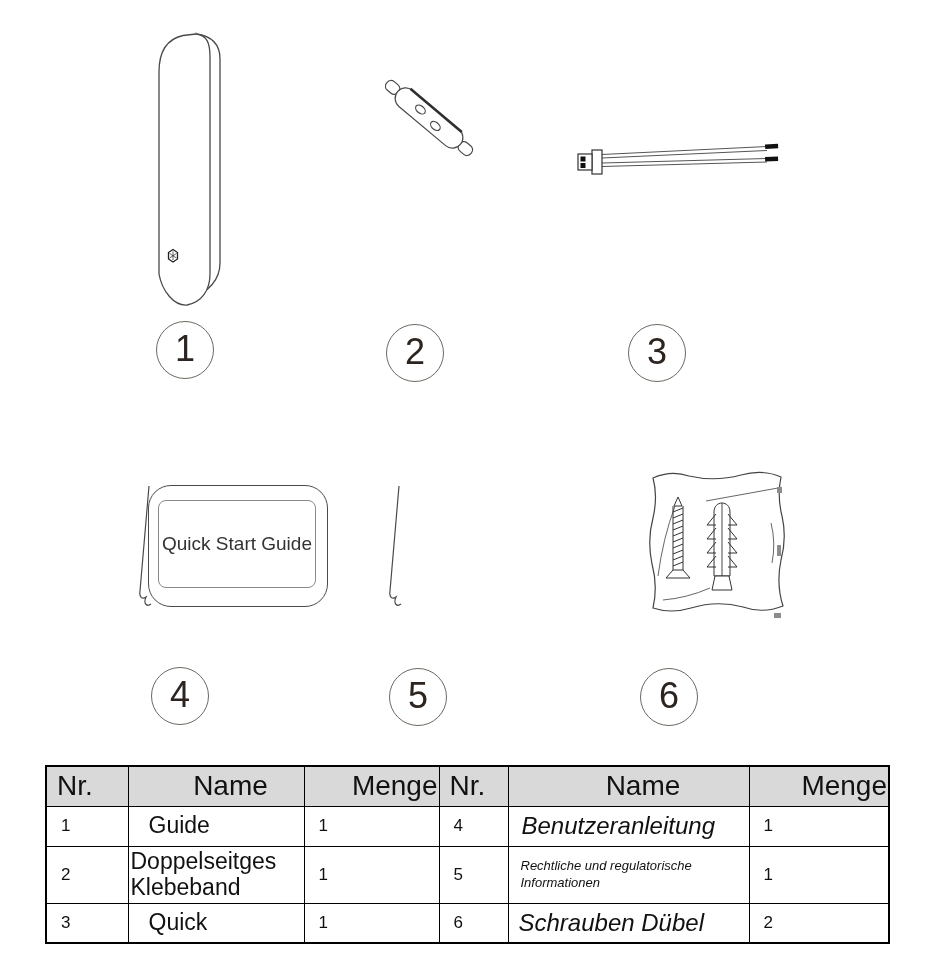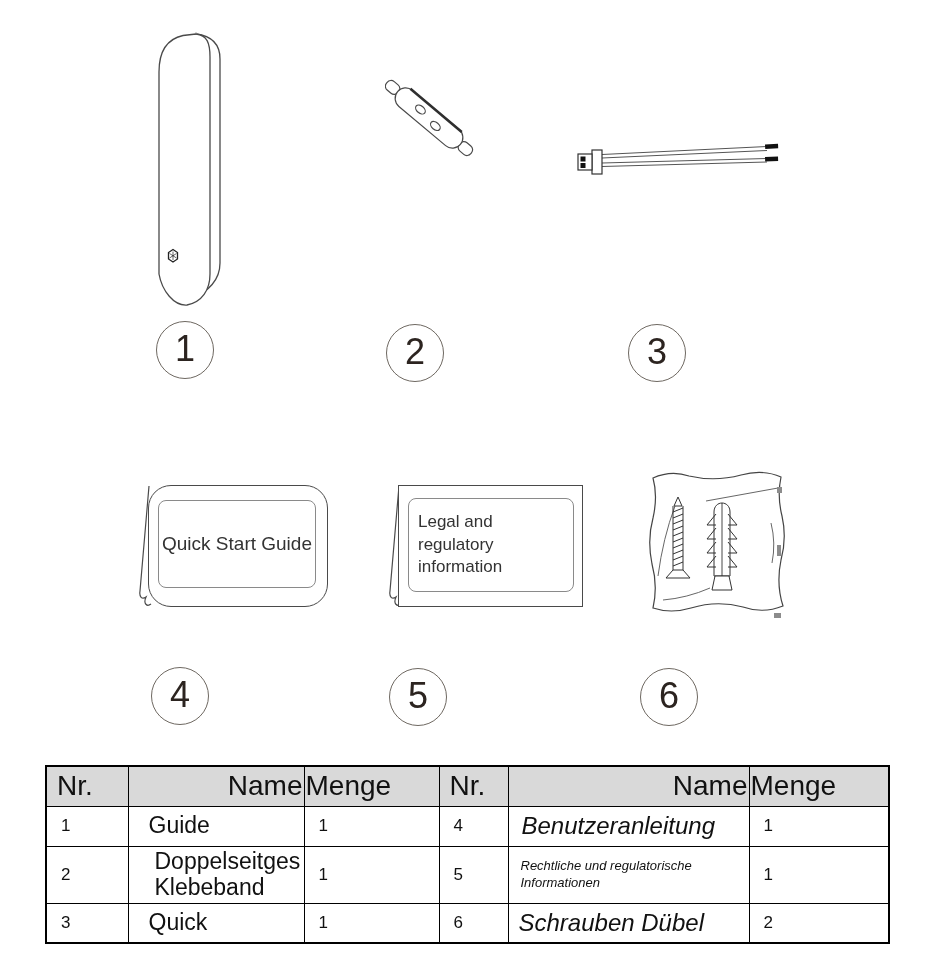--- a/index.html
+++ b/index.html
@@ -42,29 +42,29 @@
     border:2px solid #000;color:#111;
   }
   table.contents th, table.contents td{
     border:1px solid #000;vertical-align:middle;box-sizing:border-box;
     overflow:hidden;
   }
   table.contents th{
     background:#d9d9d9;font-size:28px;font-weight:normal;height:40px;
   }
   th.h-nr{text-align:left;padding-left:10px;}
-  th.h-name{text-align:right;padding-left:30px;}
-  th.h-qty{text-align:left;}
+  th.h-name{text-align:center;padding-left:30px;}
+  th.h-qty{text-align:right;}
   tr.r1 td{height:40px;}
   tr.r2 td{height:57px;}
   tr.r3 td{height:40px;}
   td.nr{font-size:17px;padding-left:14px;}
   td.qty{font-size:17px;padding-left:14px;}
   td.name{font-size:23px;padding-left:20px;line-height:1.1;}
-  tr.r2 td.name{padding-left:26px;}
+  tr.r2 td.name{padding-left:2px;}
   td.name-r{font-size:24px;padding-left:13px;line-height:1.1;font-style:italic;}
   tr.r3 td.name-r{padding-left:10px;}
   td.name-r.small{font-size:13px;line-height:1.3;padding-left:12px;}
 </style>
 </head>
 <body>
 
 <div class="canvas">
 
   <svg class="art" style="left:150px;top:28px;" width="85" height="285" viewBox="0 0 85 285">
@@ -123,25 +123,20 @@
       <div class="inner center" style="left:9px;top:14px;width:158px;height:88px;">
         <span>Quick Start Guide</span>
       </div>
     </div>
   </div>
 
   <div class="booklet" style="left:386px;top:483px;width:201px;height:130px;">
     <svg class="spine" width="18" height="128" viewBox="0 0 18 128">
       <path d="M 13,3 L 4,108 C 3,114 6,117 10,114 C 7,121 11,124 15,121" fill="none" stroke="#4a4a4a" stroke-width="1.2"></path>
     </svg>
-    <div class="page" style="left:12px;top:2px;width:185px;height:122px;">
-      <div class="inner left" style="left:9px;top:12px;width:166px;height:94px;">
-        <span>Legal and regulatory information</span>
-      </div>
-    </div>
   </div>
 
   <svg class="art" style="left:645px;top:468px;" width="150" height="152" viewBox="0 0 150 152">
 
     <path d="M 8,10 Q 26,2 44,8 Q 70,14 96,7 Q 118,1 136,9
              Q 132,28 137,48 Q 142,70 136,92 Q 131,116 138,138
              Q 118,146 98,139 Q 72,132 46,140 Q 26,146 8,140
              Q 13,118 7,96 Q 2,72 8,50 Q 13,28 8,10 Z" fill="#ffffff" stroke="#444" stroke-width="1.2"></path>
 
     <g fill="none" stroke="#555" stroke-width="0.9">

